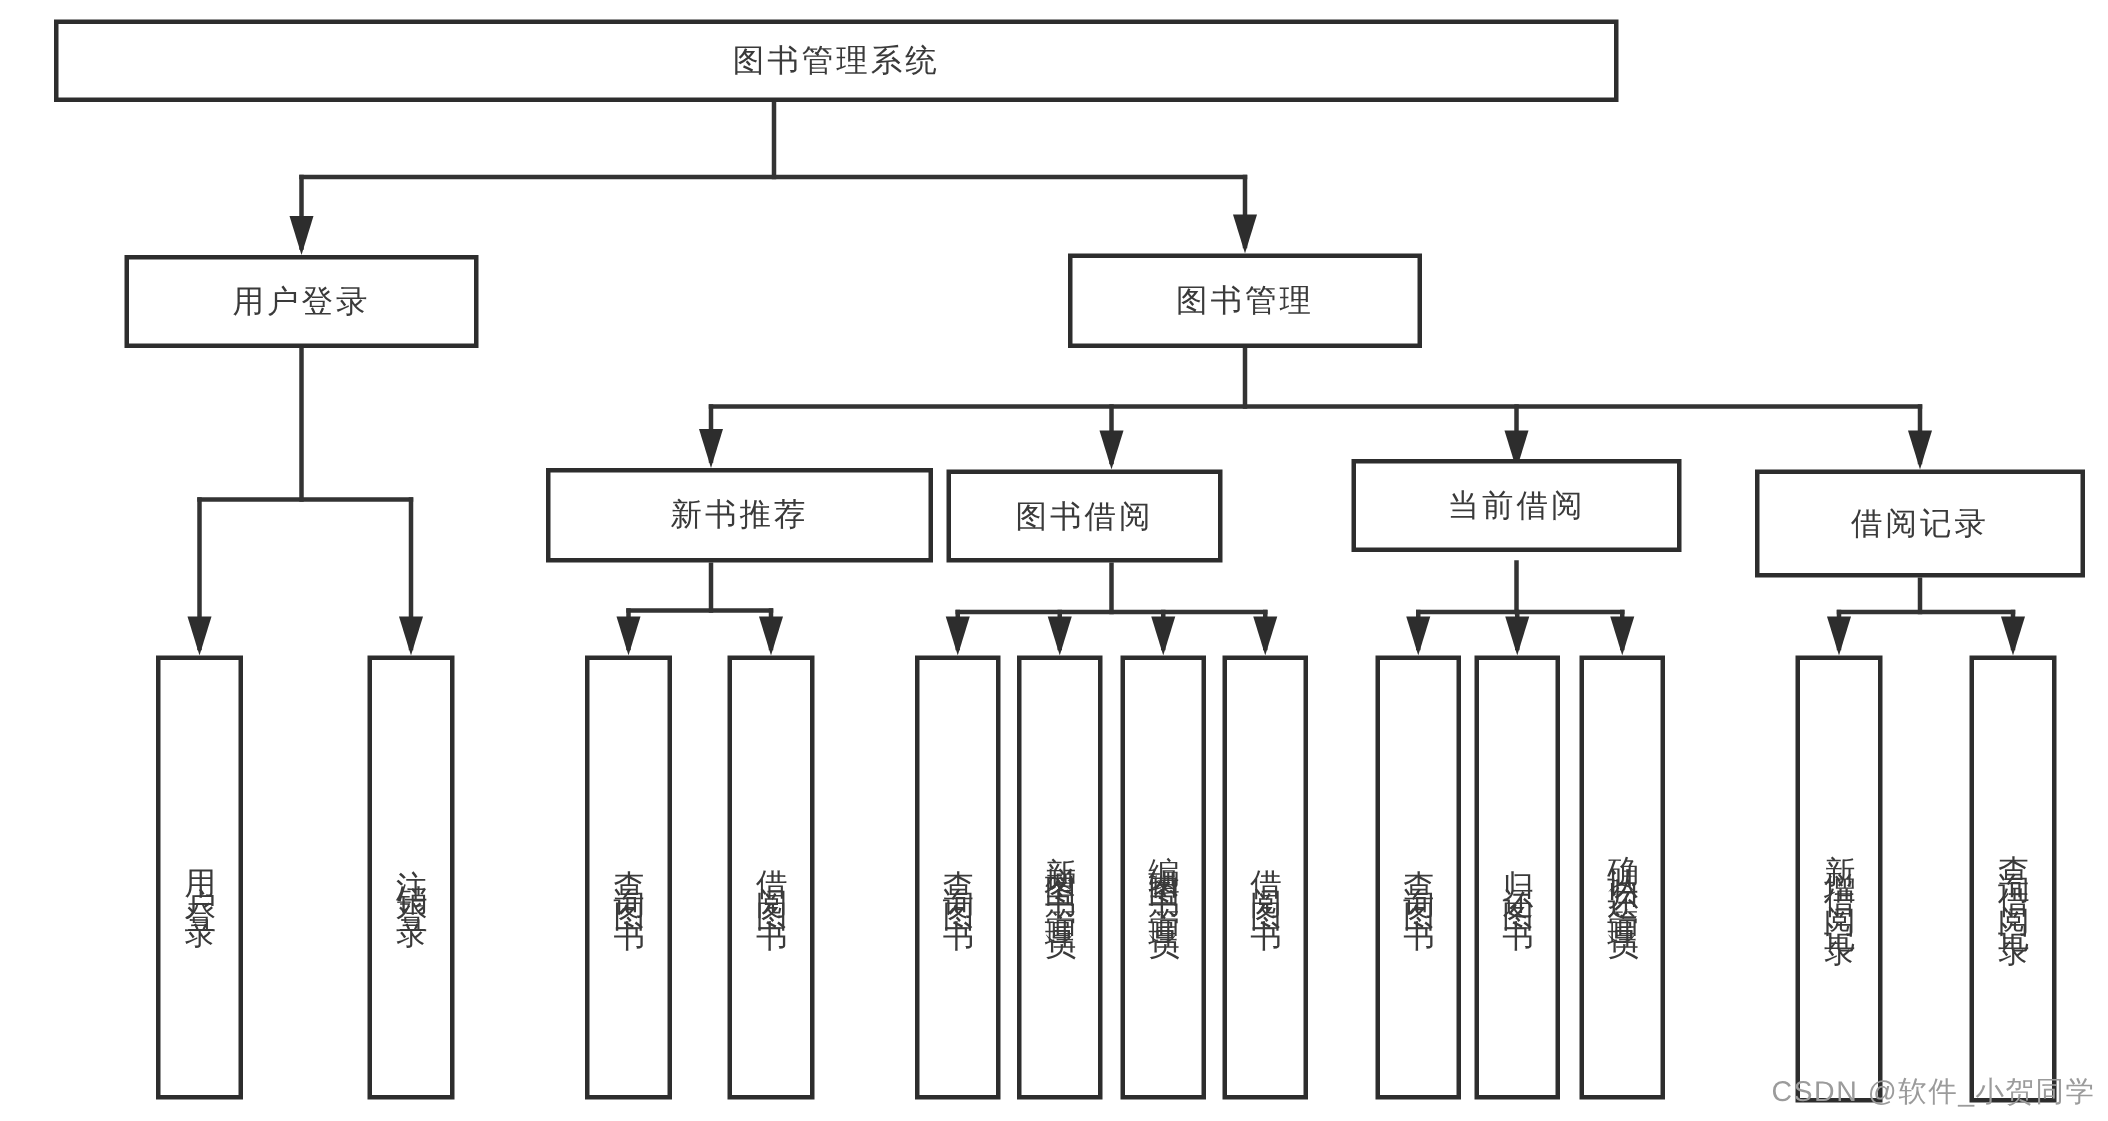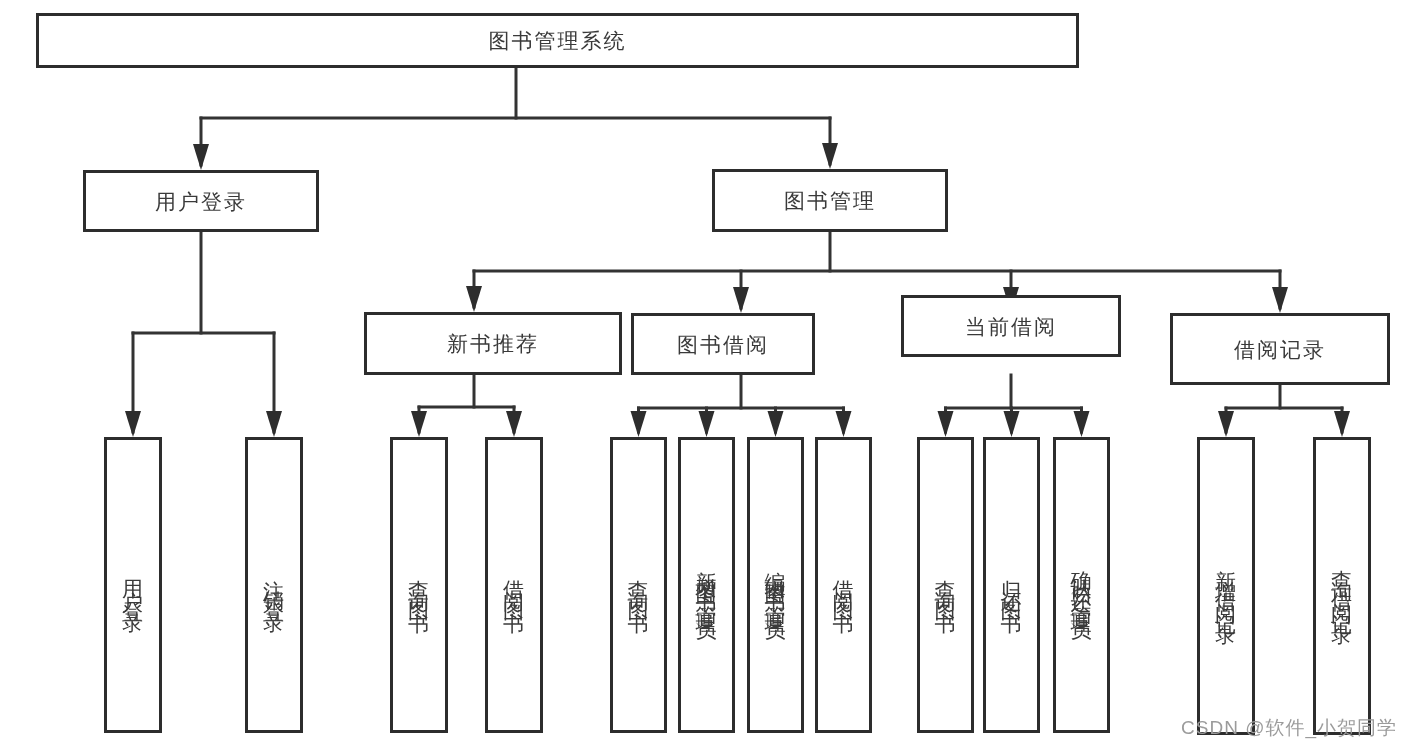--- a/index.html
+++ b/index.html
@@ -121,21 +121,21 @@
       </div>
       <div class="node h" style="left: 712px; top: 169px; width: 236px; height: 63px;">
         <span>图书管理</span>
       </div>
       <div class="node h" style="left: 364px; top: 312px; width: 258px; height: 63px;">
         <span>新书推荐</span>
       </div>
       <div class="node h" style="left: 631px; top: 313px; width: 184px; height: 62px;">
         <span>图书借阅</span>
       </div>
-      <div class="node h" style="left: 901px; top: 295px; width: 220px; height: 62px;">
+      <div class="node h" style="left: 901px; top: 306px; width: 220px; height: 62px;">
         <span>当前借阅</span>
       </div>
       <div class="node h" style="left: 1170px; top: 313px; width: 220px; height: 72px;">
         <span>借阅记录</span>
       </div>
       <div class="node v" style="left: 104px; top: 437px; width: 58px; height: 296px;">
         <span>用户登录</span>
       </div>
       <div class="node v" style="left: 245px; top: 437px; width: 58px; height: 296px;">
         <span>注销登录</span>

